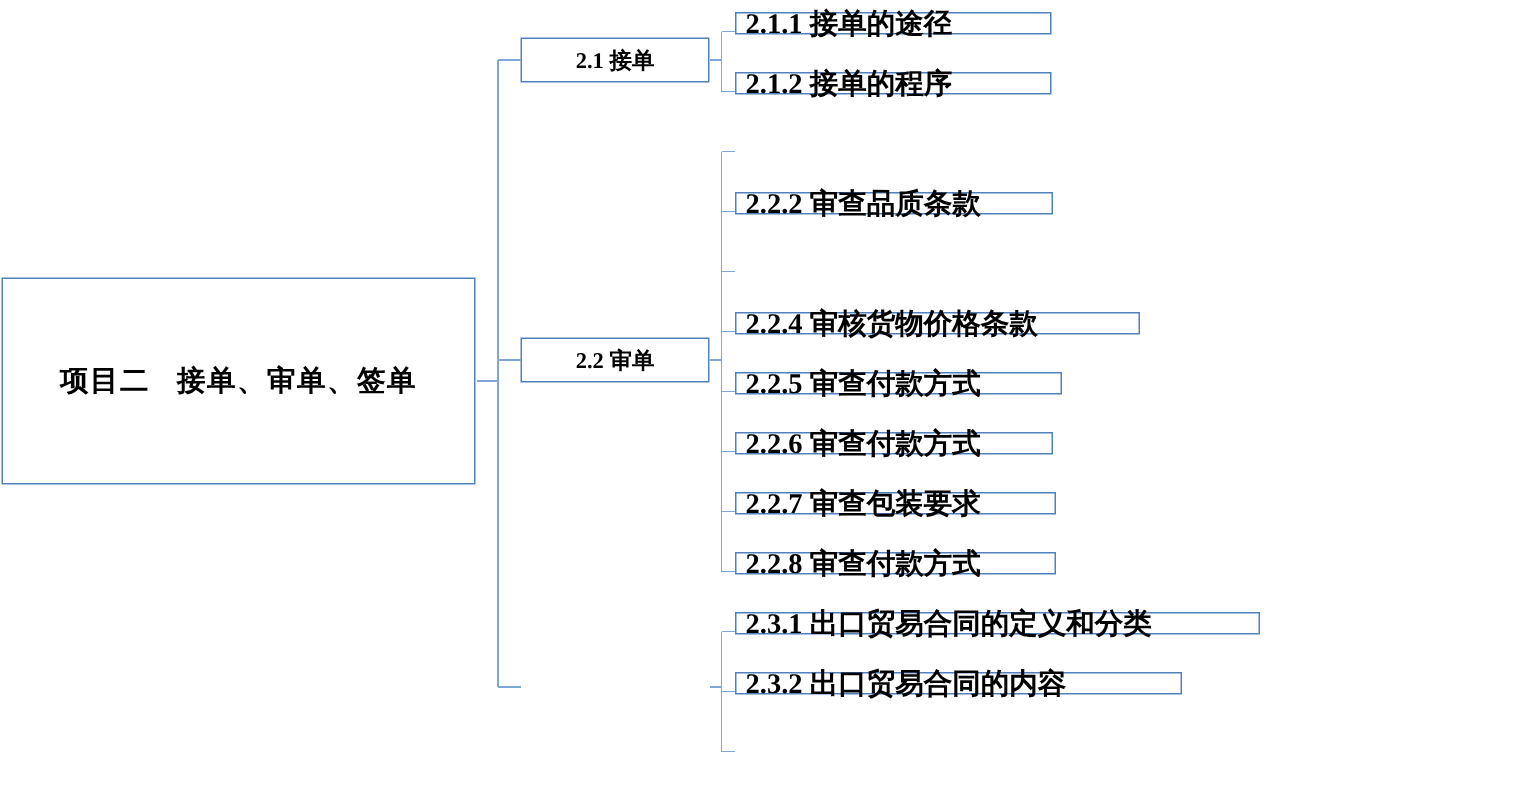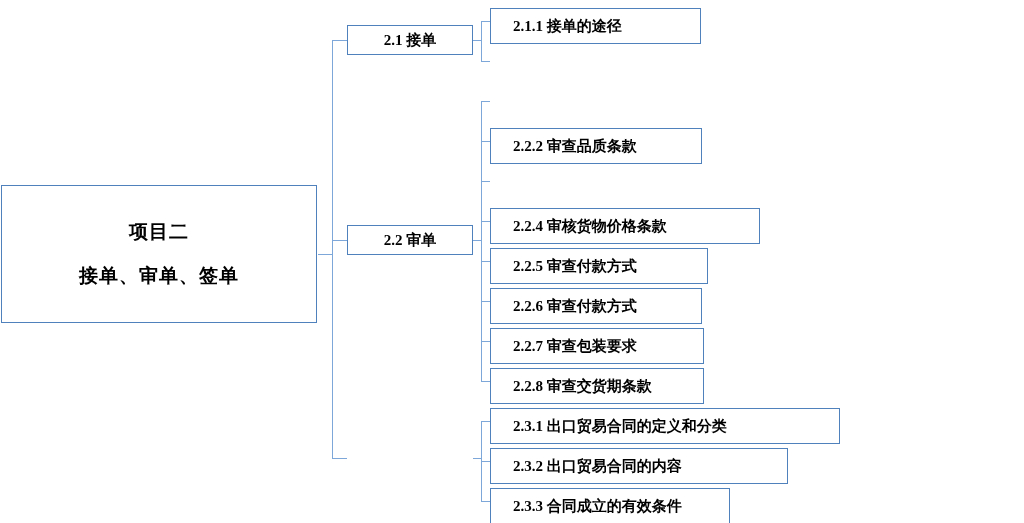--- a/index.html
+++ b/index.html
@@ -32,37 +32,37 @@
     position: absolute;
     border: 1px solid var(--border);
     background: var(--background);
     font-weight: bold;
     display: flex;
     align-items: center;
   }
   .root {
     left: 1px; top: 185px;
     width: 316px; height: 138px;
-    flex-direction: column;
+    flex-direction: row;
     justify-content: center;
     gap: 18px;
     font-size: 19px;
     letter-spacing: 1px;
   }
   .branch {
     left: 347px;
     width: 126px; height: 30px;
     justify-content: center;
     font-size: 15px;
   }
   .leaf {
     left: 490px;
-    height: 36px;
-    padding-left: 22px;
-    font-size: 15px;
+    height: 15px;
+    padding-left: 6px;
+    font-size: 19px;
     white-space: nowrap;
   }
 </style>
 </head>
 <body>
 
 <div class="canvas">
 
   <svg class="connectors" viewBox="0 0 1024 523" shape-rendering="crispEdges">
     <g fill="none" stroke-width="1" style="stroke: var(--line)">
@@ -79,25 +79,25 @@
 
   <div class="node root">
     <div>项目二</div>
     <div>接单、审单、签单</div>
   </div>
 
   <div class="node branch" style="top:25px">2.1 接单</div>
   <div class="node branch" style="top:225px">2.2 审单</div>
 
   <div class="node leaf" style="top:8px;width:211px">2.1.1 接单的途径</div>
+  <div class="node leaf" style="top:48px;width:211px">2.1.2 接单的程序</div>
 
   <div class="node leaf" style="top:128px;width:212px">2.2.2 审查品质条款</div>
   <div class="node leaf" style="top:208px;width:270px">2.2.4 审核货物价格条款</div>
   <div class="node leaf" style="top:248px;width:218px">2.2.5 审查付款方式</div>
   <div class="node leaf" style="top:288px;width:212px">2.2.6 审查付款方式</div>
   <div class="node leaf" style="top:328px;width:214px">2.2.7 审查包装要求</div>
-  <div class="node leaf" style="top:368px;width:214px">2.2.8 审查交货期条款</div>
+  <div class="node leaf" style="top:368px;width:214px">2.2.8 审查付款方式</div>
 
   <div class="node leaf" style="top:408px;width:350px">2.3.1 出口贸易合同的定义和分类</div>
   <div class="node leaf" style="top:448px;width:298px">2.3.2 出口贸易合同的内容</div>
-  <div class="node leaf" style="top:488px;width:240px">2.3.3 合同成立的有效条件</div>
 
 </div>
 
 </body></html>

